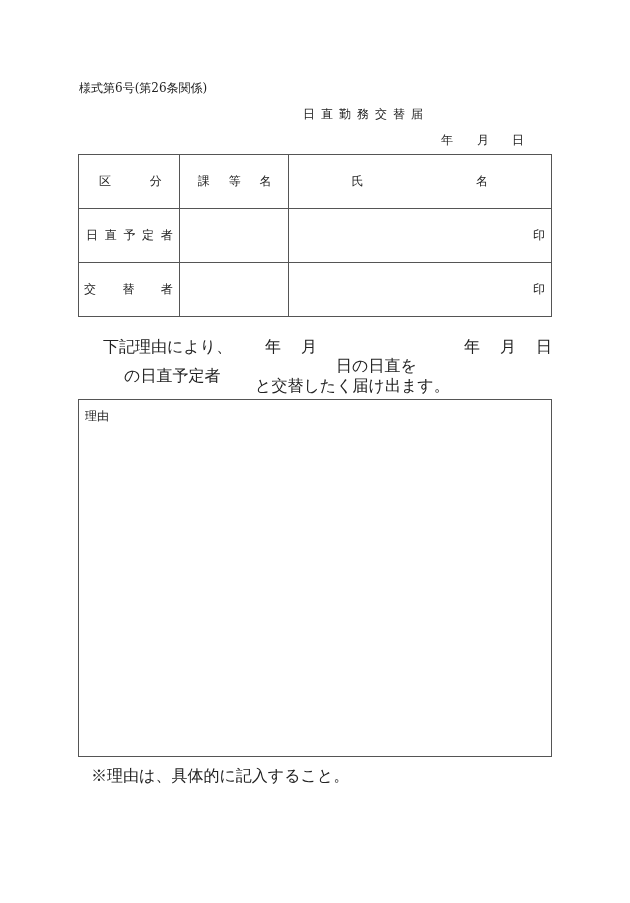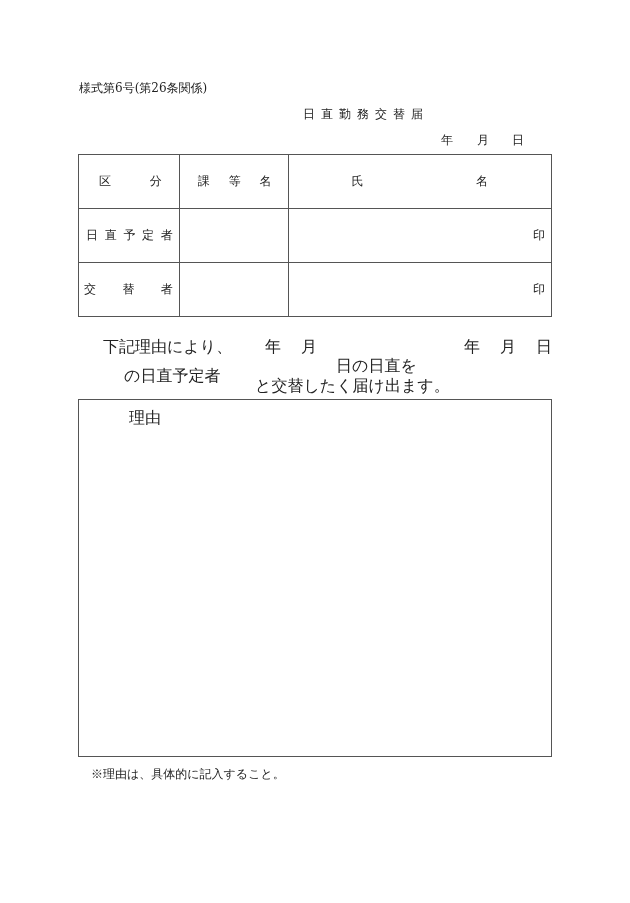--- a/index.html
+++ b/index.html
@@ -14,22 +14,22 @@
   .c1 { width: 93px; } .c2 { width: 116px; } .c3 { width: 263px; }
   .spread { display: flex; justify-content: space-between; }
   .hdr1 { padding: 0 17px 0 20px !important; }
   .hdr2 { padding: 0 17px 0 18px !important; }
   .hdr3 { padding: 0 63px 0 62px !important; }
   .lbl-a { padding: 0 6px 0 7px !important; }
   .lbl-b { padding: 0 6px 0 5px !important; }
   .seal { text-align: right; padding-right: 6px !important; }
   .sentence { font-size: 16px; }
   .reason-box { position: absolute; left: 78px; top: 399px; width: 472px; height: 356px; border: 1px solid #555; }
-  .reason-label { position: absolute; left: 6px; top: 8px; font-size: 16px; margin-left: 44px; }
-  .note { left: 91px; top: 766px; font-size: 12px; }
+  .reason-label { position: absolute; left: 6px; top: 8px; font-size: 12px; }
+  .note { left: 91px; top: 766px; font-size: 16px; }
 </style>
 </head>
 <body>
 
 <div class="abs form-label">様式第6号(第26条関係)</div>
 <div class="abs title">日直勤務交替届</div>
 
 <div class="abs date-row" style="left:441px;">年</div>
 <div class="abs date-row" style="left:477px;">月</div>
 <div class="abs date-row" style="left:512px;">日</div>

